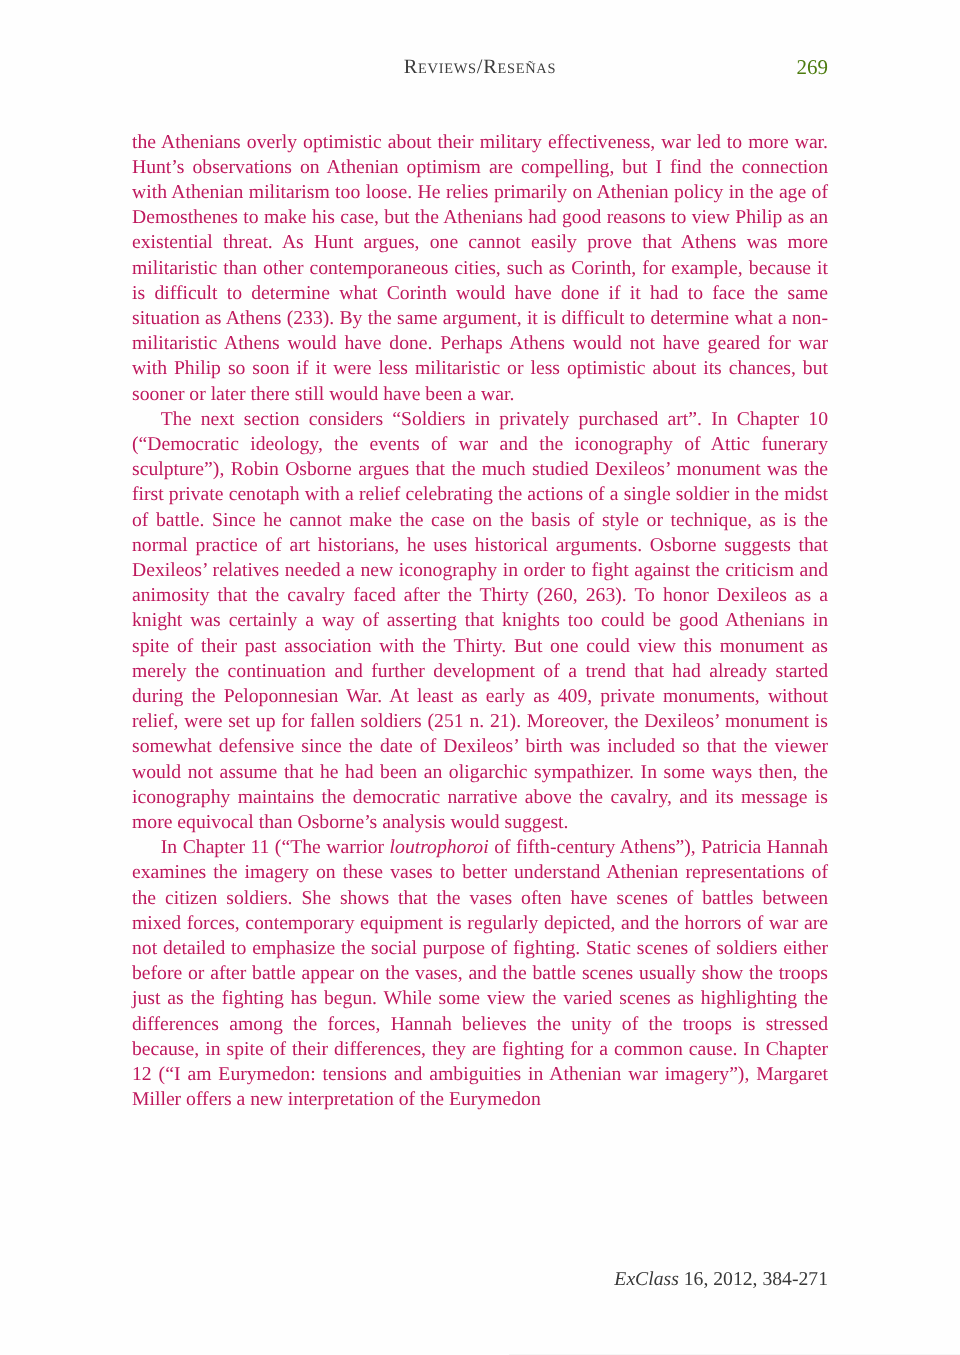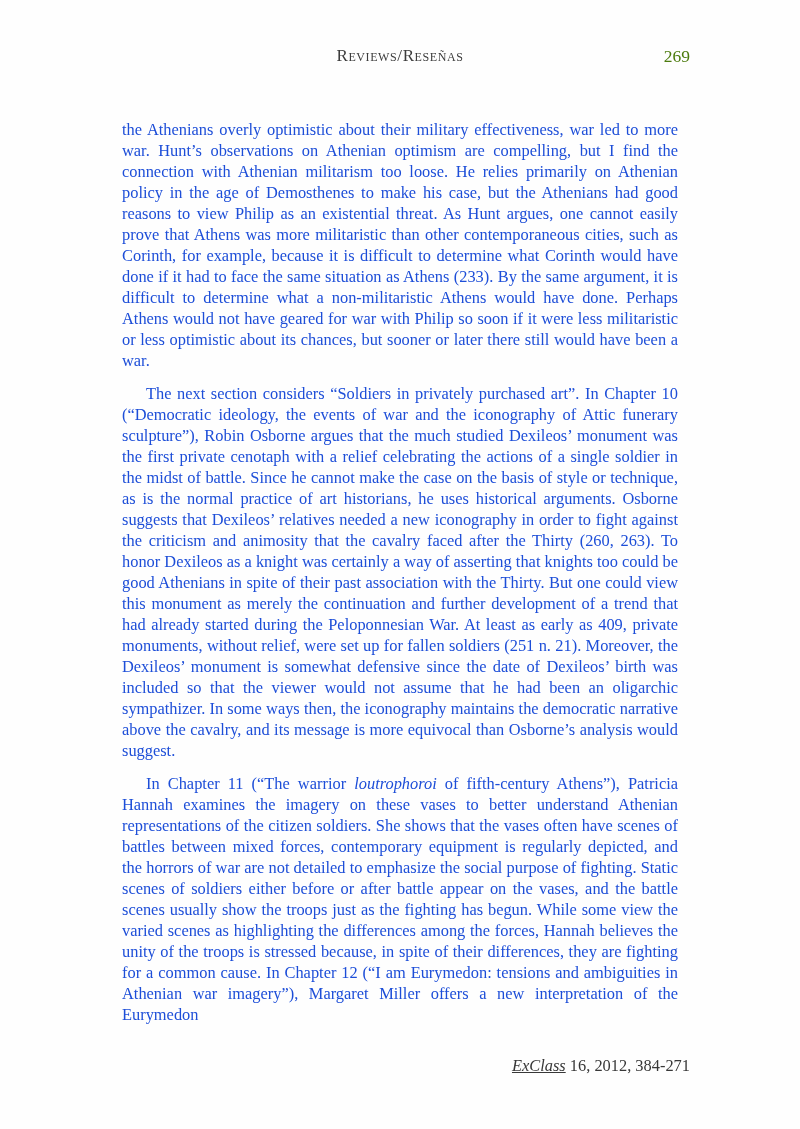--- a/index.html
+++ b/index.html
@@ -39,44 +39,43 @@
     font-size: 17.5px;
     color: #4d7c0f;
   }
   .body-text {
     position: absolute;
     top: 107px;
     left: 110px;
     width: 580px;
   }
   .body-text p.para {
-    margin: 12px;
+    margin: 0;
     font-size: 16.4px;
     line-height: 21px;
     text-align: justify;
     text-justify: inter-word;
-    color: #1d4ed8;
+    color: #be185d;
   }
   .body-text p.para.indent {
     text-indent: 24px;
   }
   .body-text i {
   }
   .page-footer {
     position: absolute;
     top: 1056px;
     left: 110px;
     width: 580px;
     text-align: right;
     font-size: 16.4px;
     color: #383838;
   }
   .page-footer i {
     font-style: italic;
-    text-decoration: underline;
   }
 </style>
 </head>
 <body>
 
 <div class="page">
 
   <div class="running-head">
     <span class="title">Reviews/Reseñas</span>
     <span class="folio">269</span>

